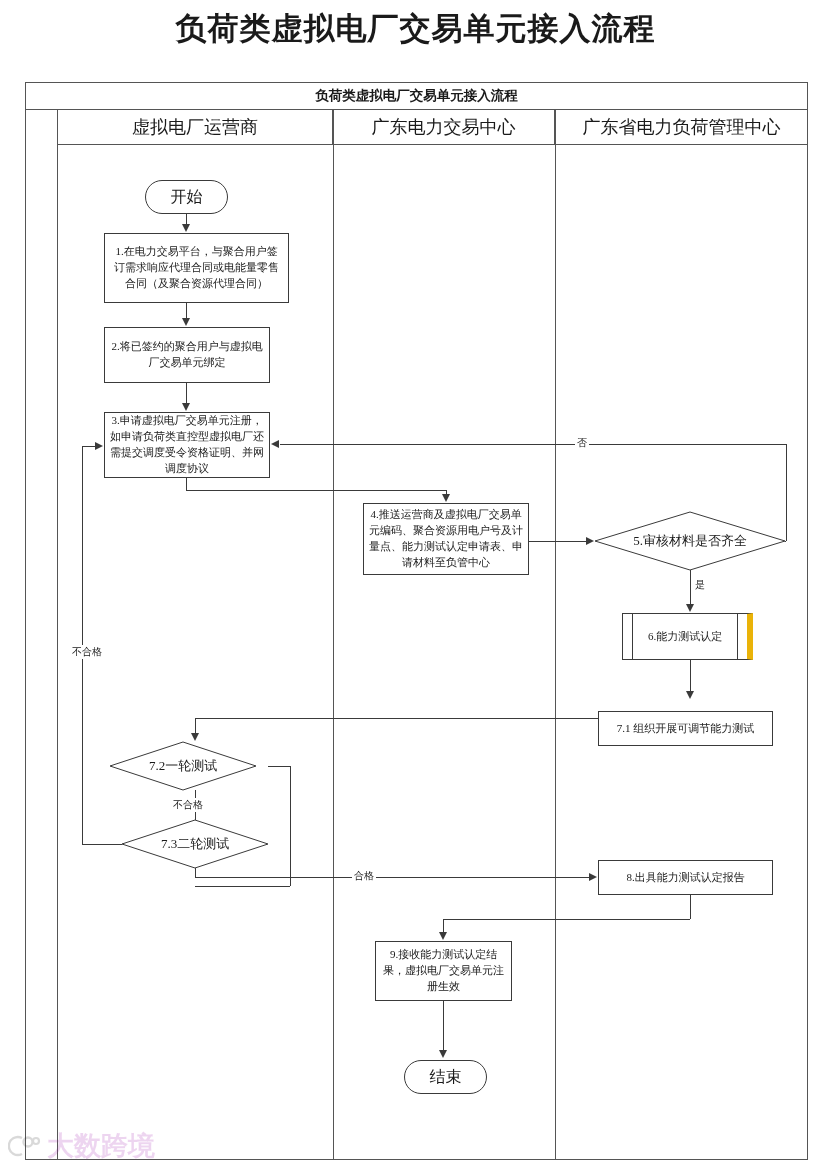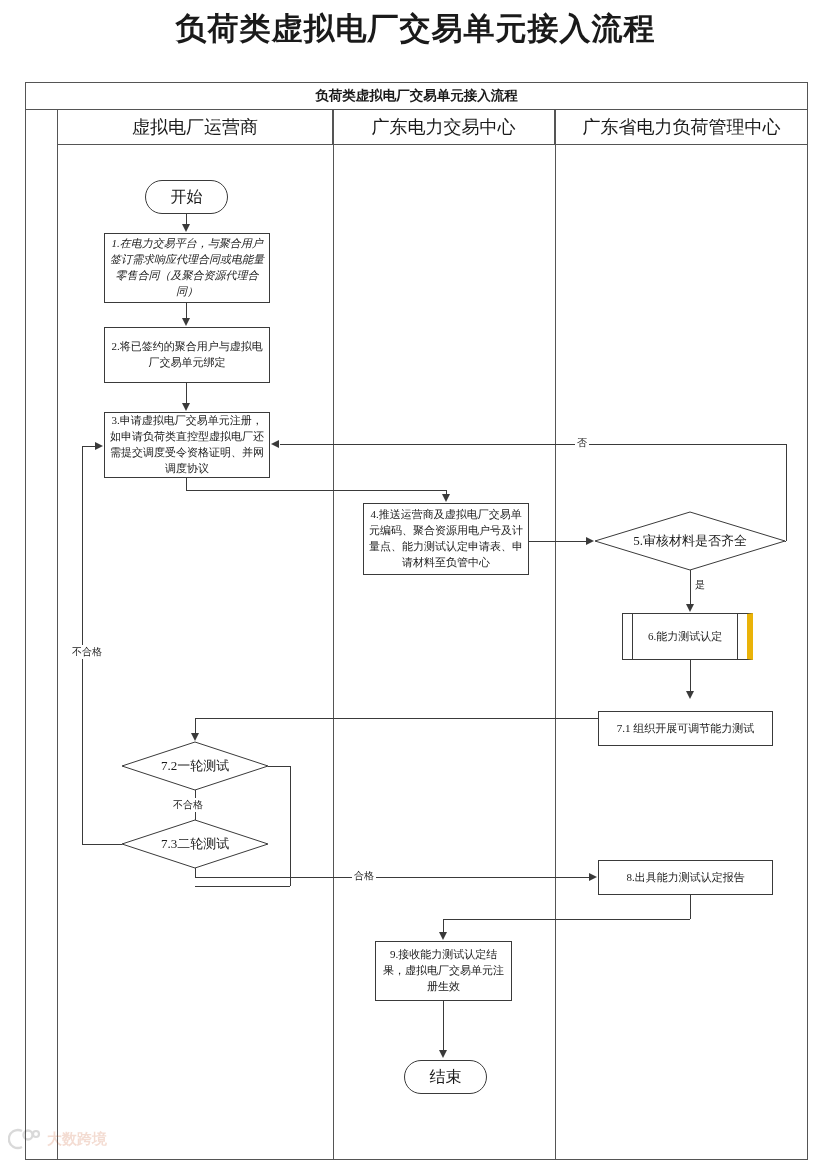--- a/index.html
+++ b/index.html
@@ -63,21 +63,21 @@
   .arrow{position:absolute;width:0;height:0;z-index:3;}
   .arrow.down{border-left:4.5px solid transparent;border-right:4.5px solid transparent;border-top:8px solid #3a3a3a;}
   .arrow.right{border-top:4.5px solid transparent;border-bottom:4.5px solid transparent;border-left:8px solid #3a3a3a;}
   .arrow.left{border-top:4.5px solid transparent;border-bottom:4.5px solid transparent;border-right:8px solid #3a3a3a;}
   .edge-label{position:absolute;font-size:10px;background:#fff;
      padding:0 2px;z-index:5;white-space:nowrap;}
 
   
   .watermark{position:absolute;left:8px;top:1128px;display:flex;
      align-items:center;gap:5px;opacity:.18;z-index:6;}
-  .watermark .wm-text{font-size:15px;font-weight:bold;color:#c2410c;
+  .watermark .wm-text{font-size:27px;font-weight:bold;color:#a21caf;
      font-family:"Liberation Sans","DejaVu Sans",sans-serif;}
 </style>
 </head>
 <body>
 
 <div id="page-title">负荷类虚拟电厂交易单元接入流程</div>
 
 <div class="table-frame"></div>
 
 <div class="table-header">负荷类虚拟电厂交易单元接入流程</div>
@@ -85,40 +85,40 @@
 <div class="lane-head h1">虚拟电厂运营商</div>
 <div class="lane-head h2">广东电力交易中心</div>
 <div class="lane-head h3">广东省电力负荷管理中心</div>
 
 <div class="vdiv v0"></div>
 <div class="vdiv v1"></div>
 <div class="vdiv v2"></div>
 
 <div class="node terminator" style="left:145px;top:180px;width:83px;height:34px;">开始</div>
 
-<div class="node" style="left:104px;top:233px;width:166px;height:70px;font-style:italic;">1.在电力交易平台，与聚合用户签订需求响应代理合同或电能量零售合同（及聚合资源代理合同）</div>
+<div class="node" style="left:104px;top:233px;width:185px;height:70px;">1.在电力交易平台，与聚合用户签订需求响应代理合同或电能量零售合同（及聚合资源代理合同）</div>
 
 <div class="node" style="left:104px;top:327px;width:166px;height:56px;">2.将已签约的聚合用户与虚拟电厂交易单元绑定</div>
 
 <div class="node" style="left:104px;top:412px;width:166px;height:66px;">3.申请虚拟电厂交易单元注册，如申请负荷类直控型虚拟电厂还需提交调度受令资格证明、并网调度协议</div>
 
 <div class="node" style="left:363px;top:503px;width:166px;height:72px;">4.推送运营商及虚拟电厂交易单元编码、聚合资源用电户号及计量点、能力测试认定申请表、申请材料至负管中心</div>
 
 <div class="diamond" style="left:595px;top:512px;width:190px;height:58px;">
   <svg width="190" height="58" viewBox="0 0 190 58">
     <polygon points="95,0 190,29 95,58 0,29" fill="#ffffff" stroke="#3a3a3a" stroke-width="1"></polygon>
   </svg>
   <span>5.审核材料是否齐全</span>
 </div>
 
 <div class="node predef" style="left:622px;top:613px;width:131px;height:47px;">6.能力测试认定</div>
 
 <div class="node" style="left:598px;top:700px;width:175px;height:35px;margin-top:11px;">7.1 组织开展可调节能力测试</div>
 
-<div class="diamond" style="left:122px;top:742px;width:146px;height:48px;text-decoration:underline;">
+<div class="diamond" style="left:110px;top:742px;width:146px;height:48px;text-decoration:underline;">
   <svg width="146" height="48" viewBox="0 0 146 48">
     <polygon points="73,0 146,24 73,48 0,24" fill="#ffffff" stroke="#3a3a3a" stroke-width="1"></polygon>
   </svg>
   <span>7.2一轮测试</span>
 </div>
 
 <div class="diamond" style="left:122px;top:820px;width:146px;height:48px;">
   <svg width="146" height="48" viewBox="0 0 146 48">
     <polygon points="73,0 146,24 73,48 0,24" fill="#ffffff" stroke="#3a3a3a" stroke-width="1"></polygon>
   </svg>

